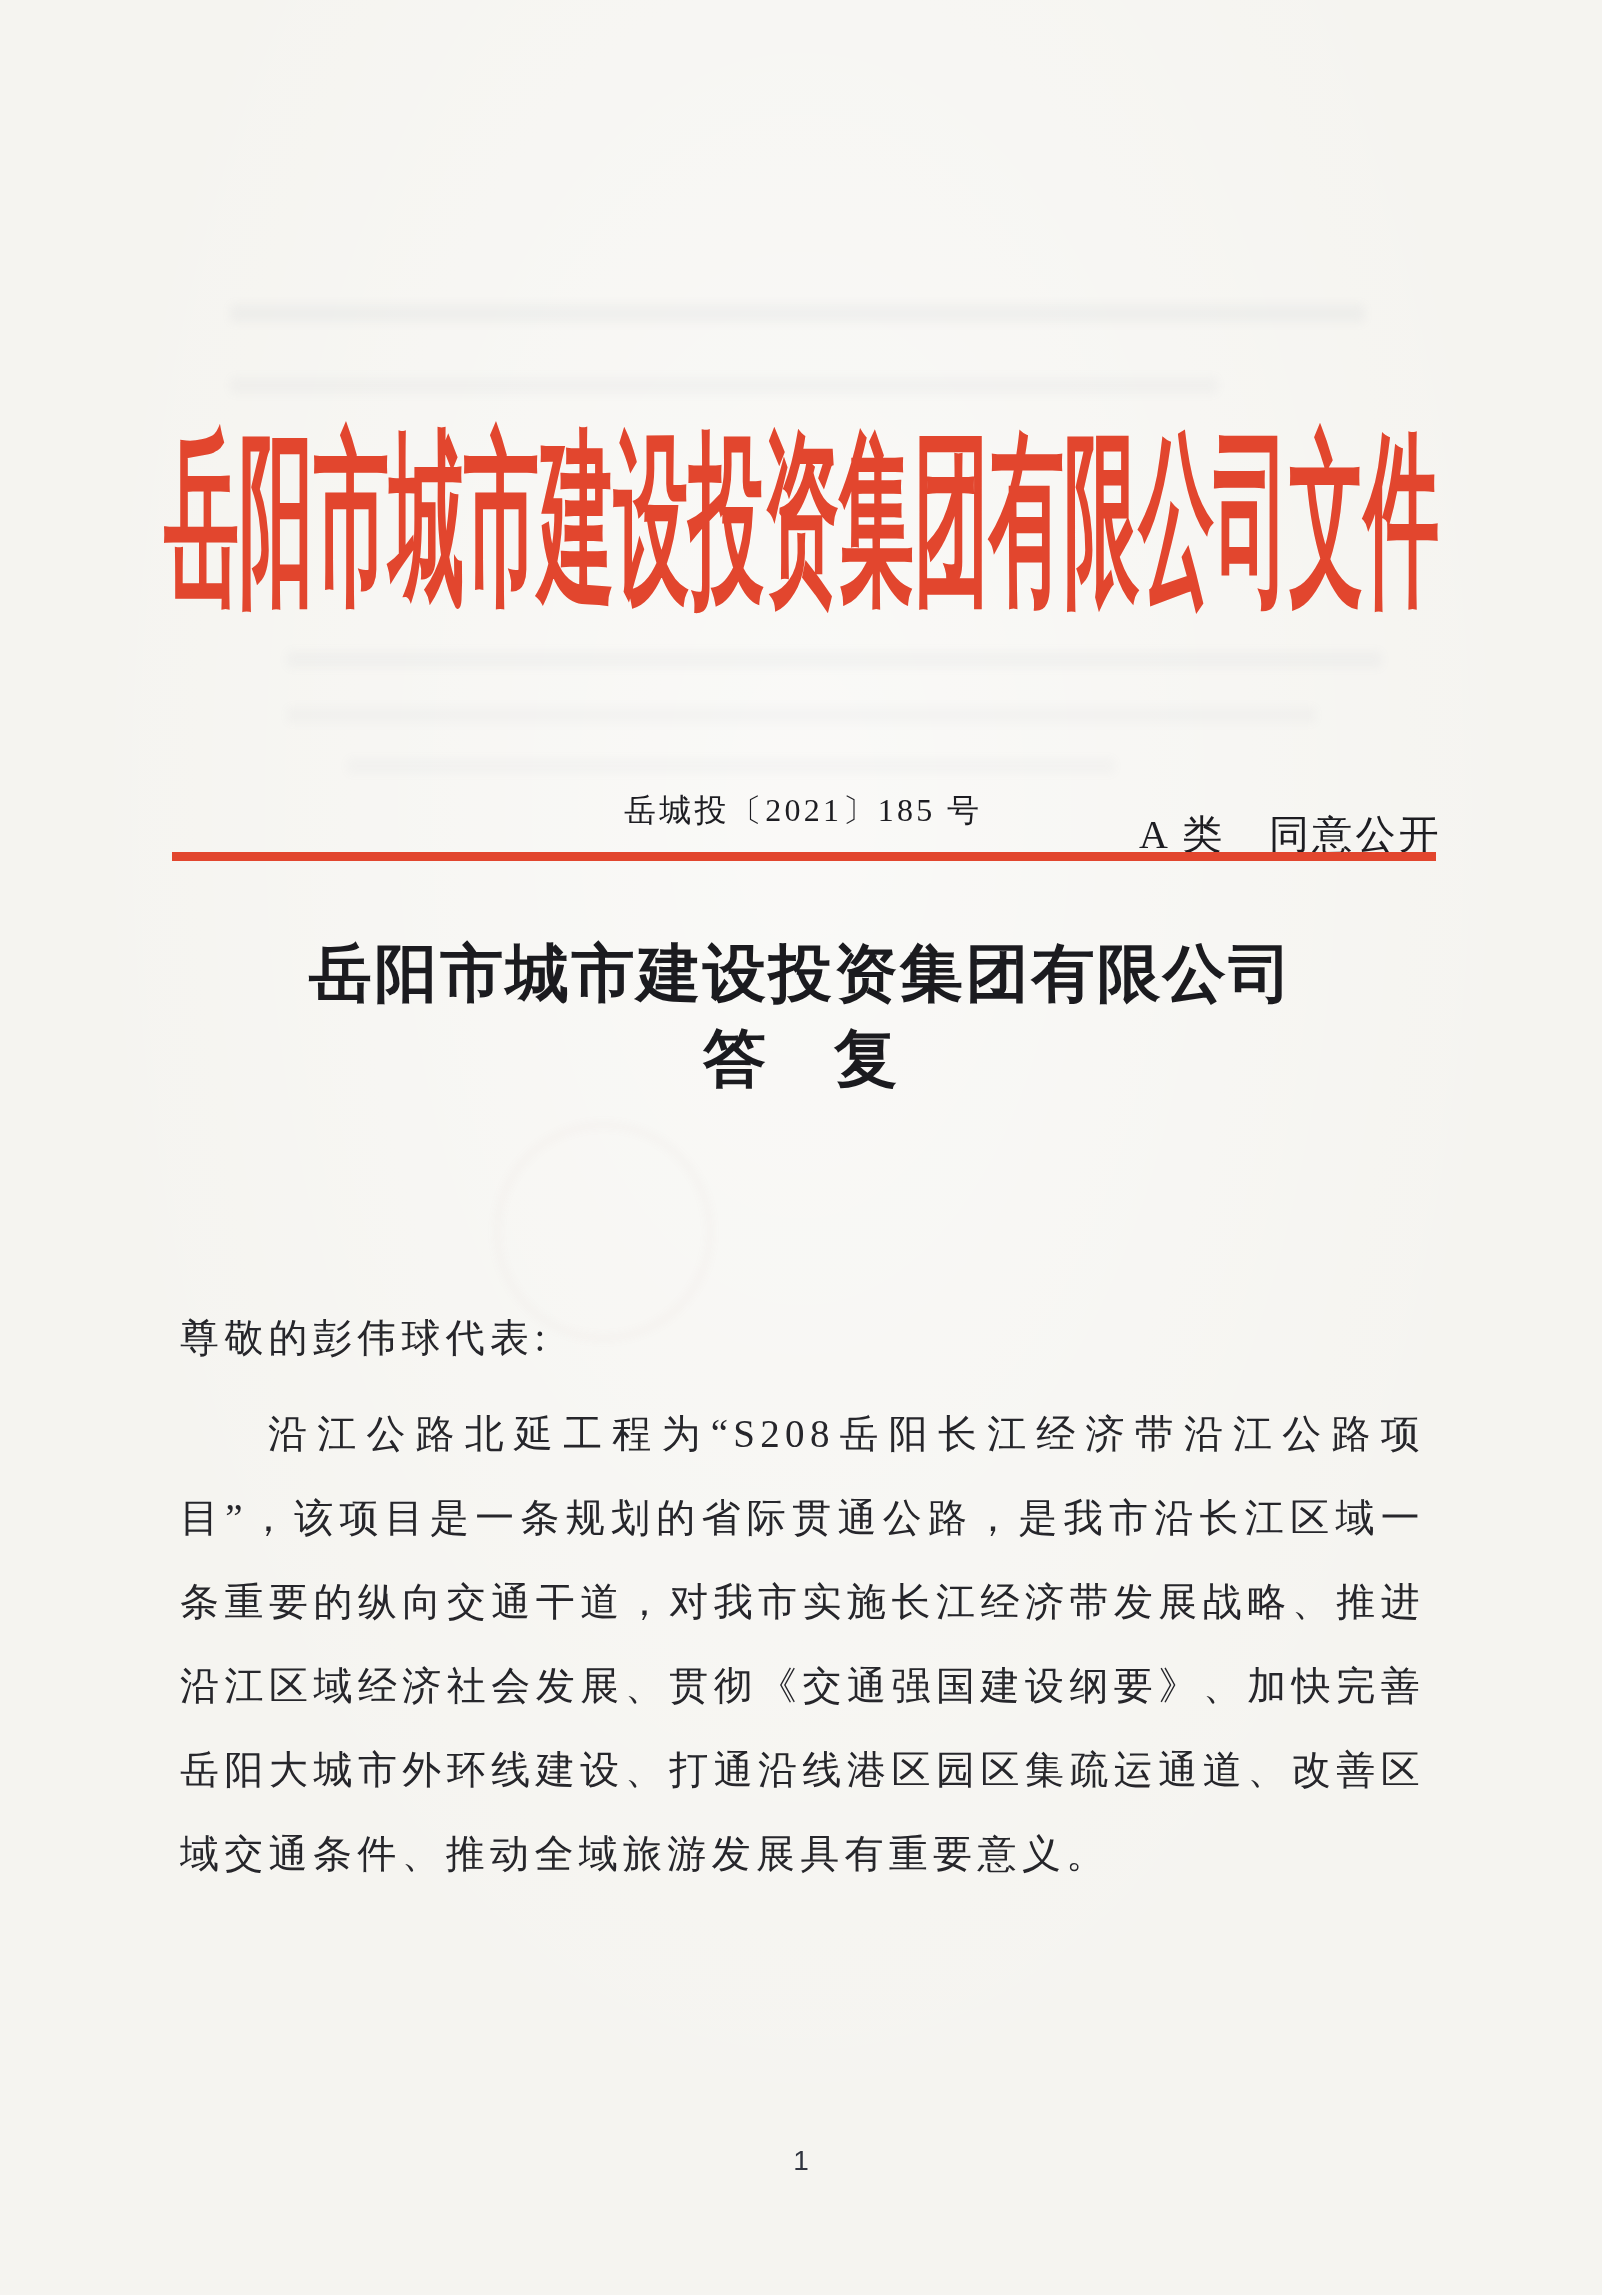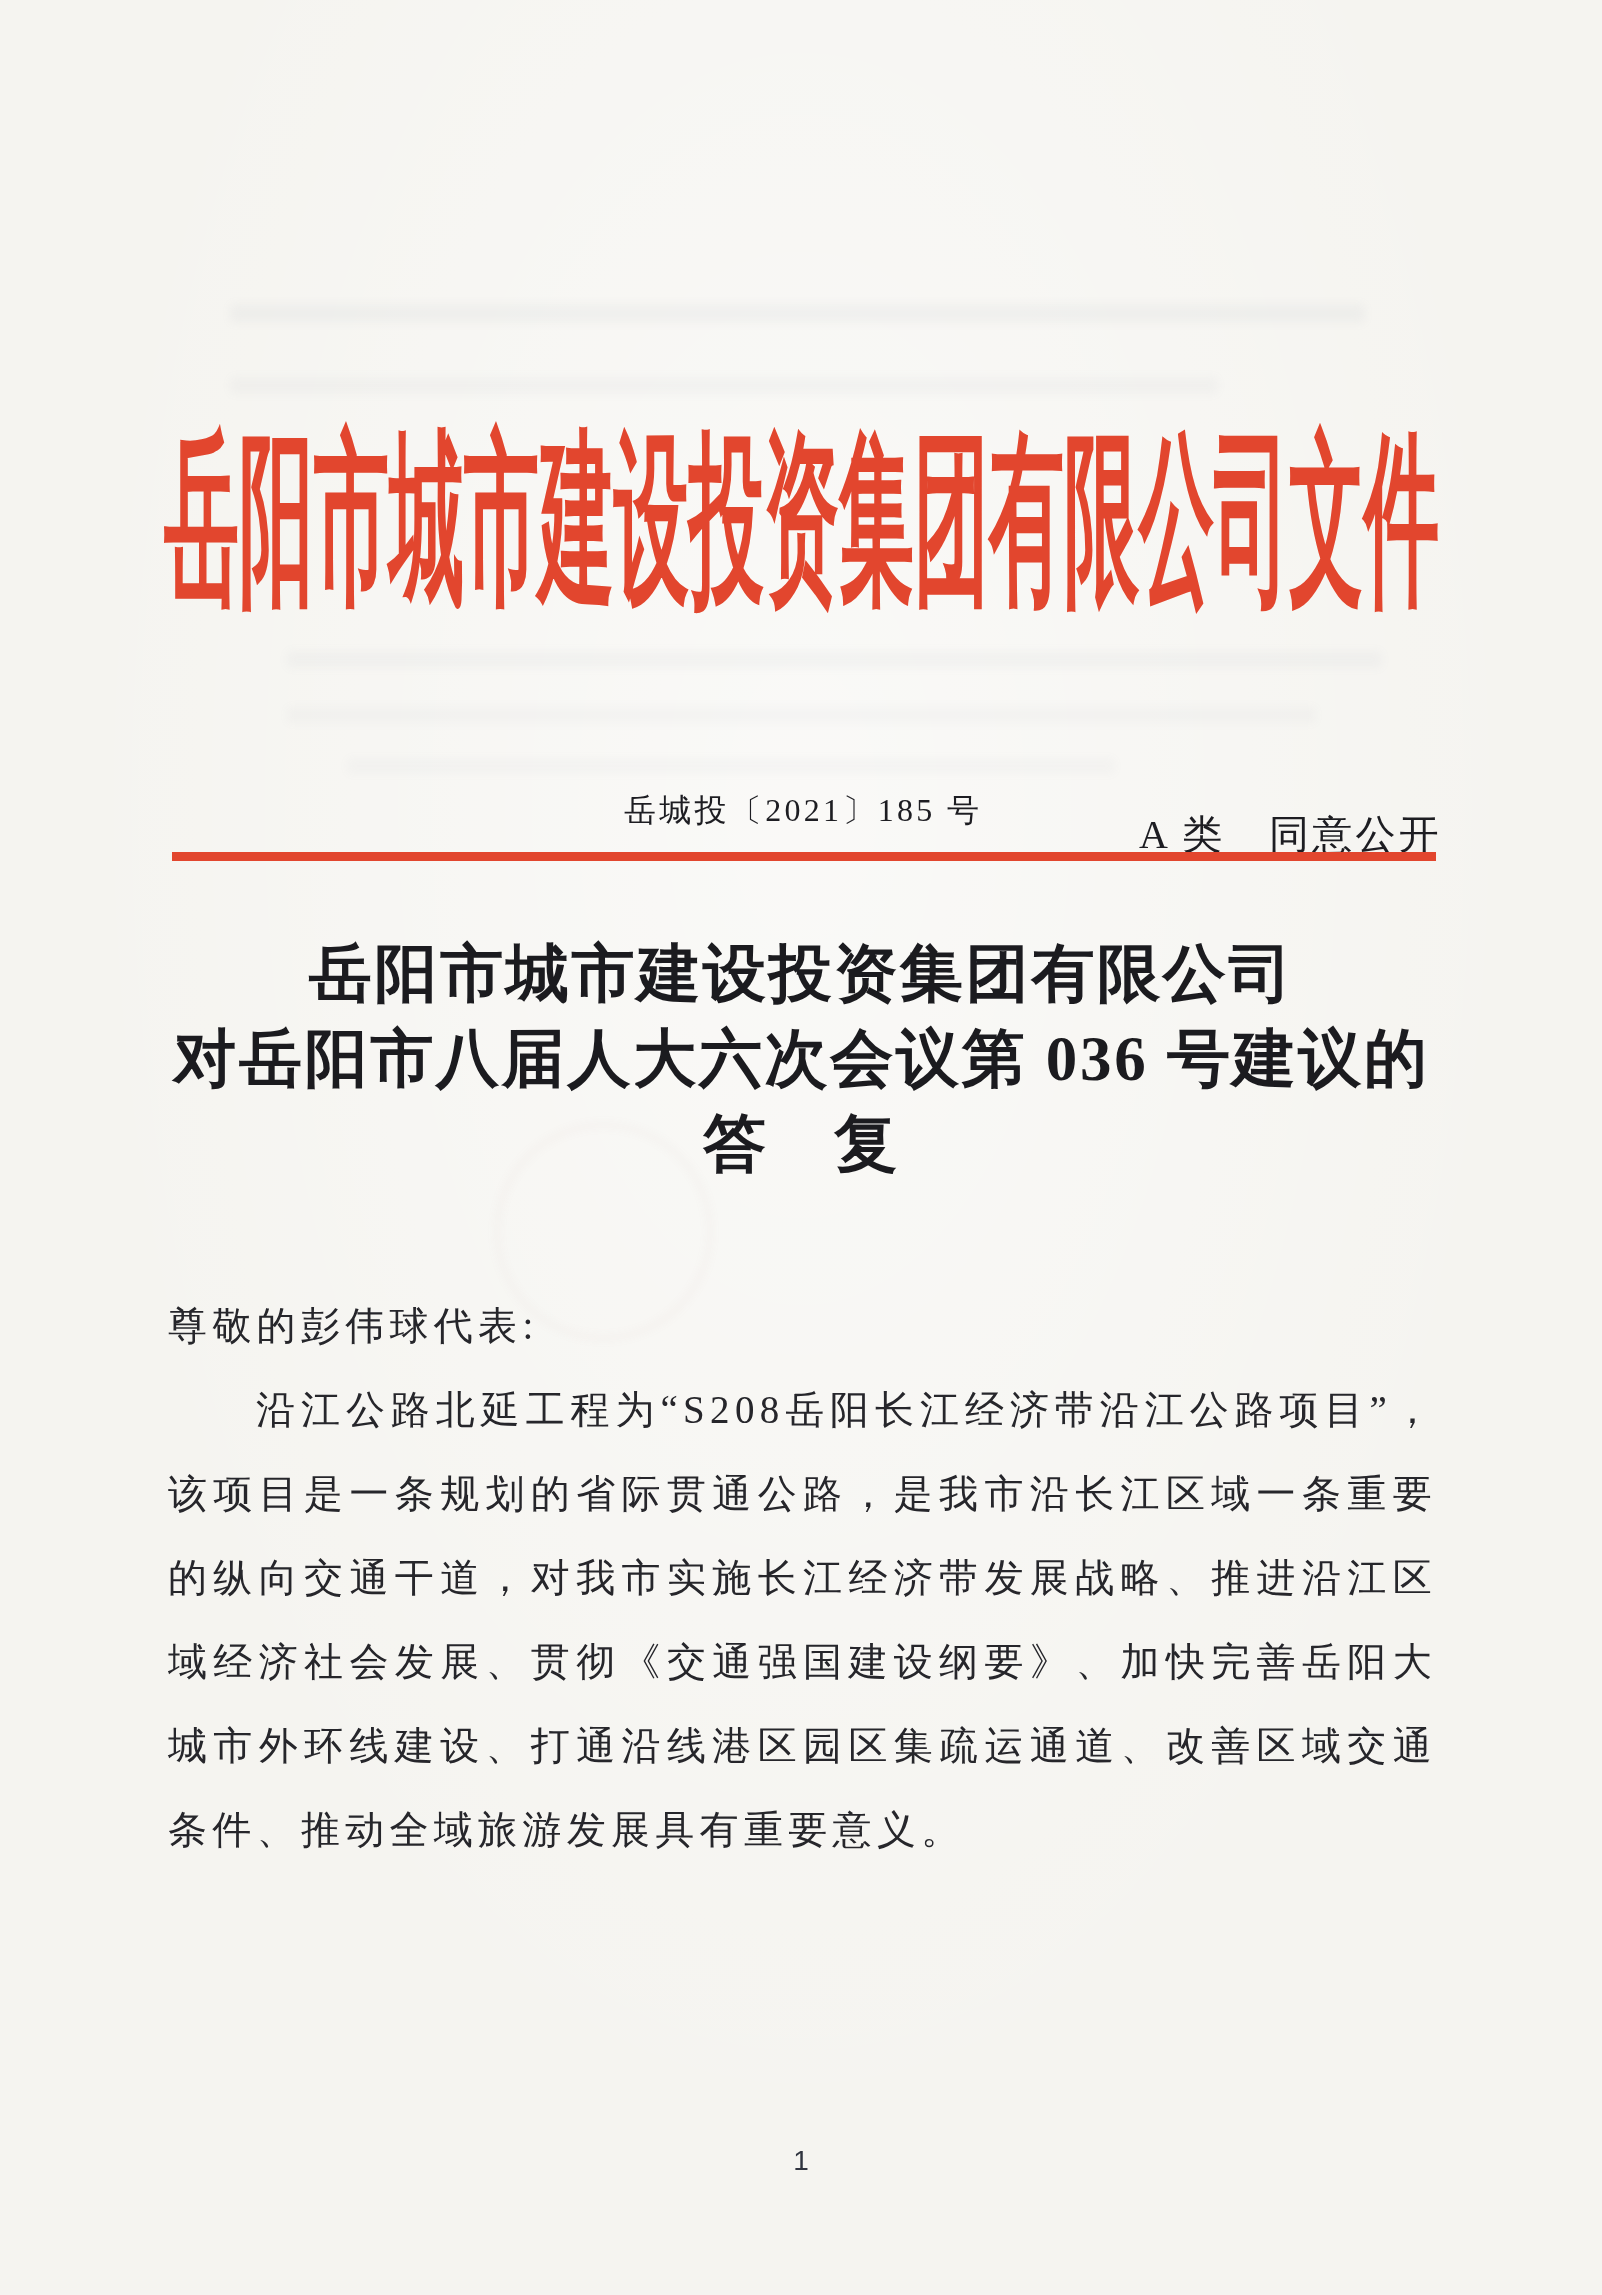--- a/index.html
+++ b/index.html
@@ -100,21 +100,21 @@
     top: 1284px;
     left: 168px;
     width: 1269px;
     font-size: 39px;
     line-height: 84px;
     letter-spacing: 5.3px;
     text-align: justify;
     text-justify: inter-ideograph;
     color: #26262b;
   }
-  .body-text p { margin: 0; }
+  .body-text p { margin: 12px; }
   .body-text p.indent { text-indent: 88px; }
 
   .page-number {
     position: absolute;
     top: 2145px;
     left: 0;
     width: 100%;
     text-align: center;
     font-size: 28px;
     letter-spacing: 0.7px;
@@ -138,21 +138,20 @@
     <span class="red-title">岳阳市城市建设投资集团有限公司文件</span>
   </div>
 
   <span class="doc-number">岳城投〔2021〕185 号</span>
   <span class="classification">A 类　同意公开</span>
 
   <div class="red-rule"></div>
 
   <div class="subject">
     <div class="subject-line">岳阳市城市建设投资集团有限公司</div>
-    <div class="subject-line">对岳阳市八届人大六次会议第 036 号建议的</div>
     <div class="subject-line">答　复</div>
   </div>
 
   <div class="body-text">
     <p class="salutation">尊敬的彭伟球代表:</p>
     <p class="indent">沿江公路北延工程为“S208岳阳长江经济带沿江公路项目”，该项目是一条规划的省际贯通公路，是我市沿长江区域一条重要的纵向交通干道，对我市实施长江经济带发展战略、推进沿江区域经济社会发展、贯彻《交通强国建设纲要》、加快完善岳阳大城市外环线建设、打通沿线港区园区集疏运通道、改善区域交通条件、推动全域旅游发展具有重要意义。</p>
   </div>
 
   <div class="page-number">1</div>
 

